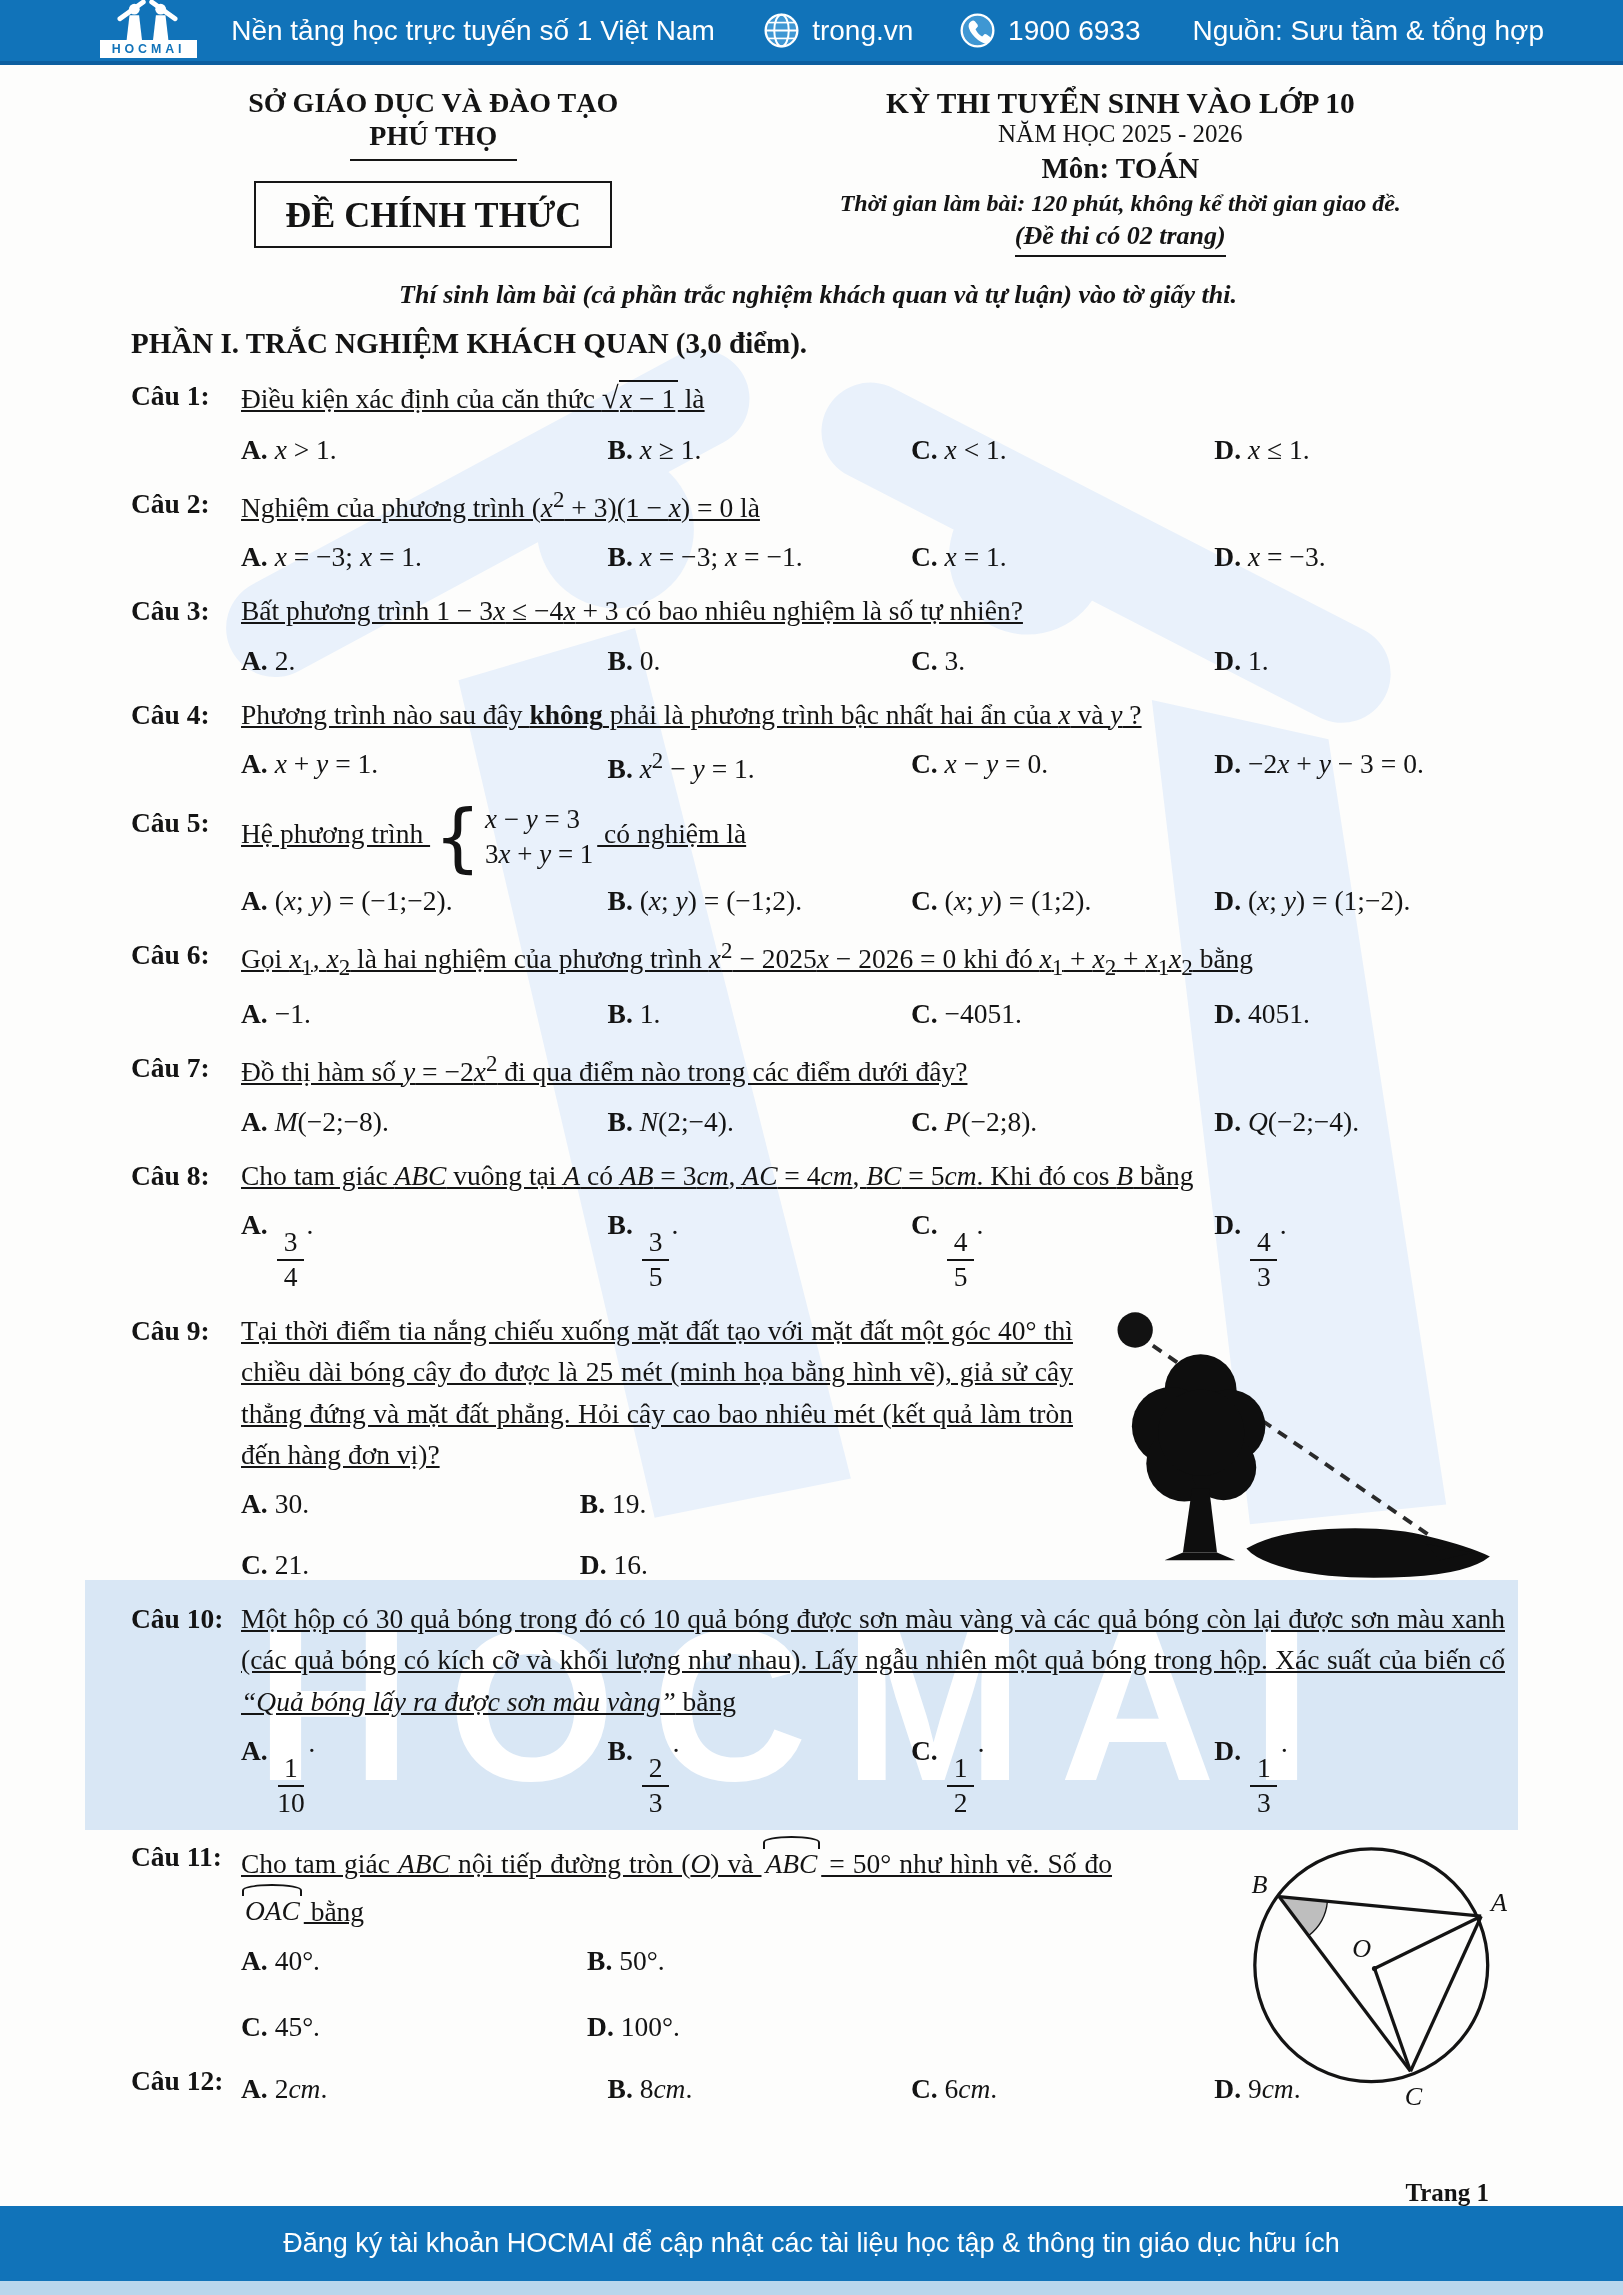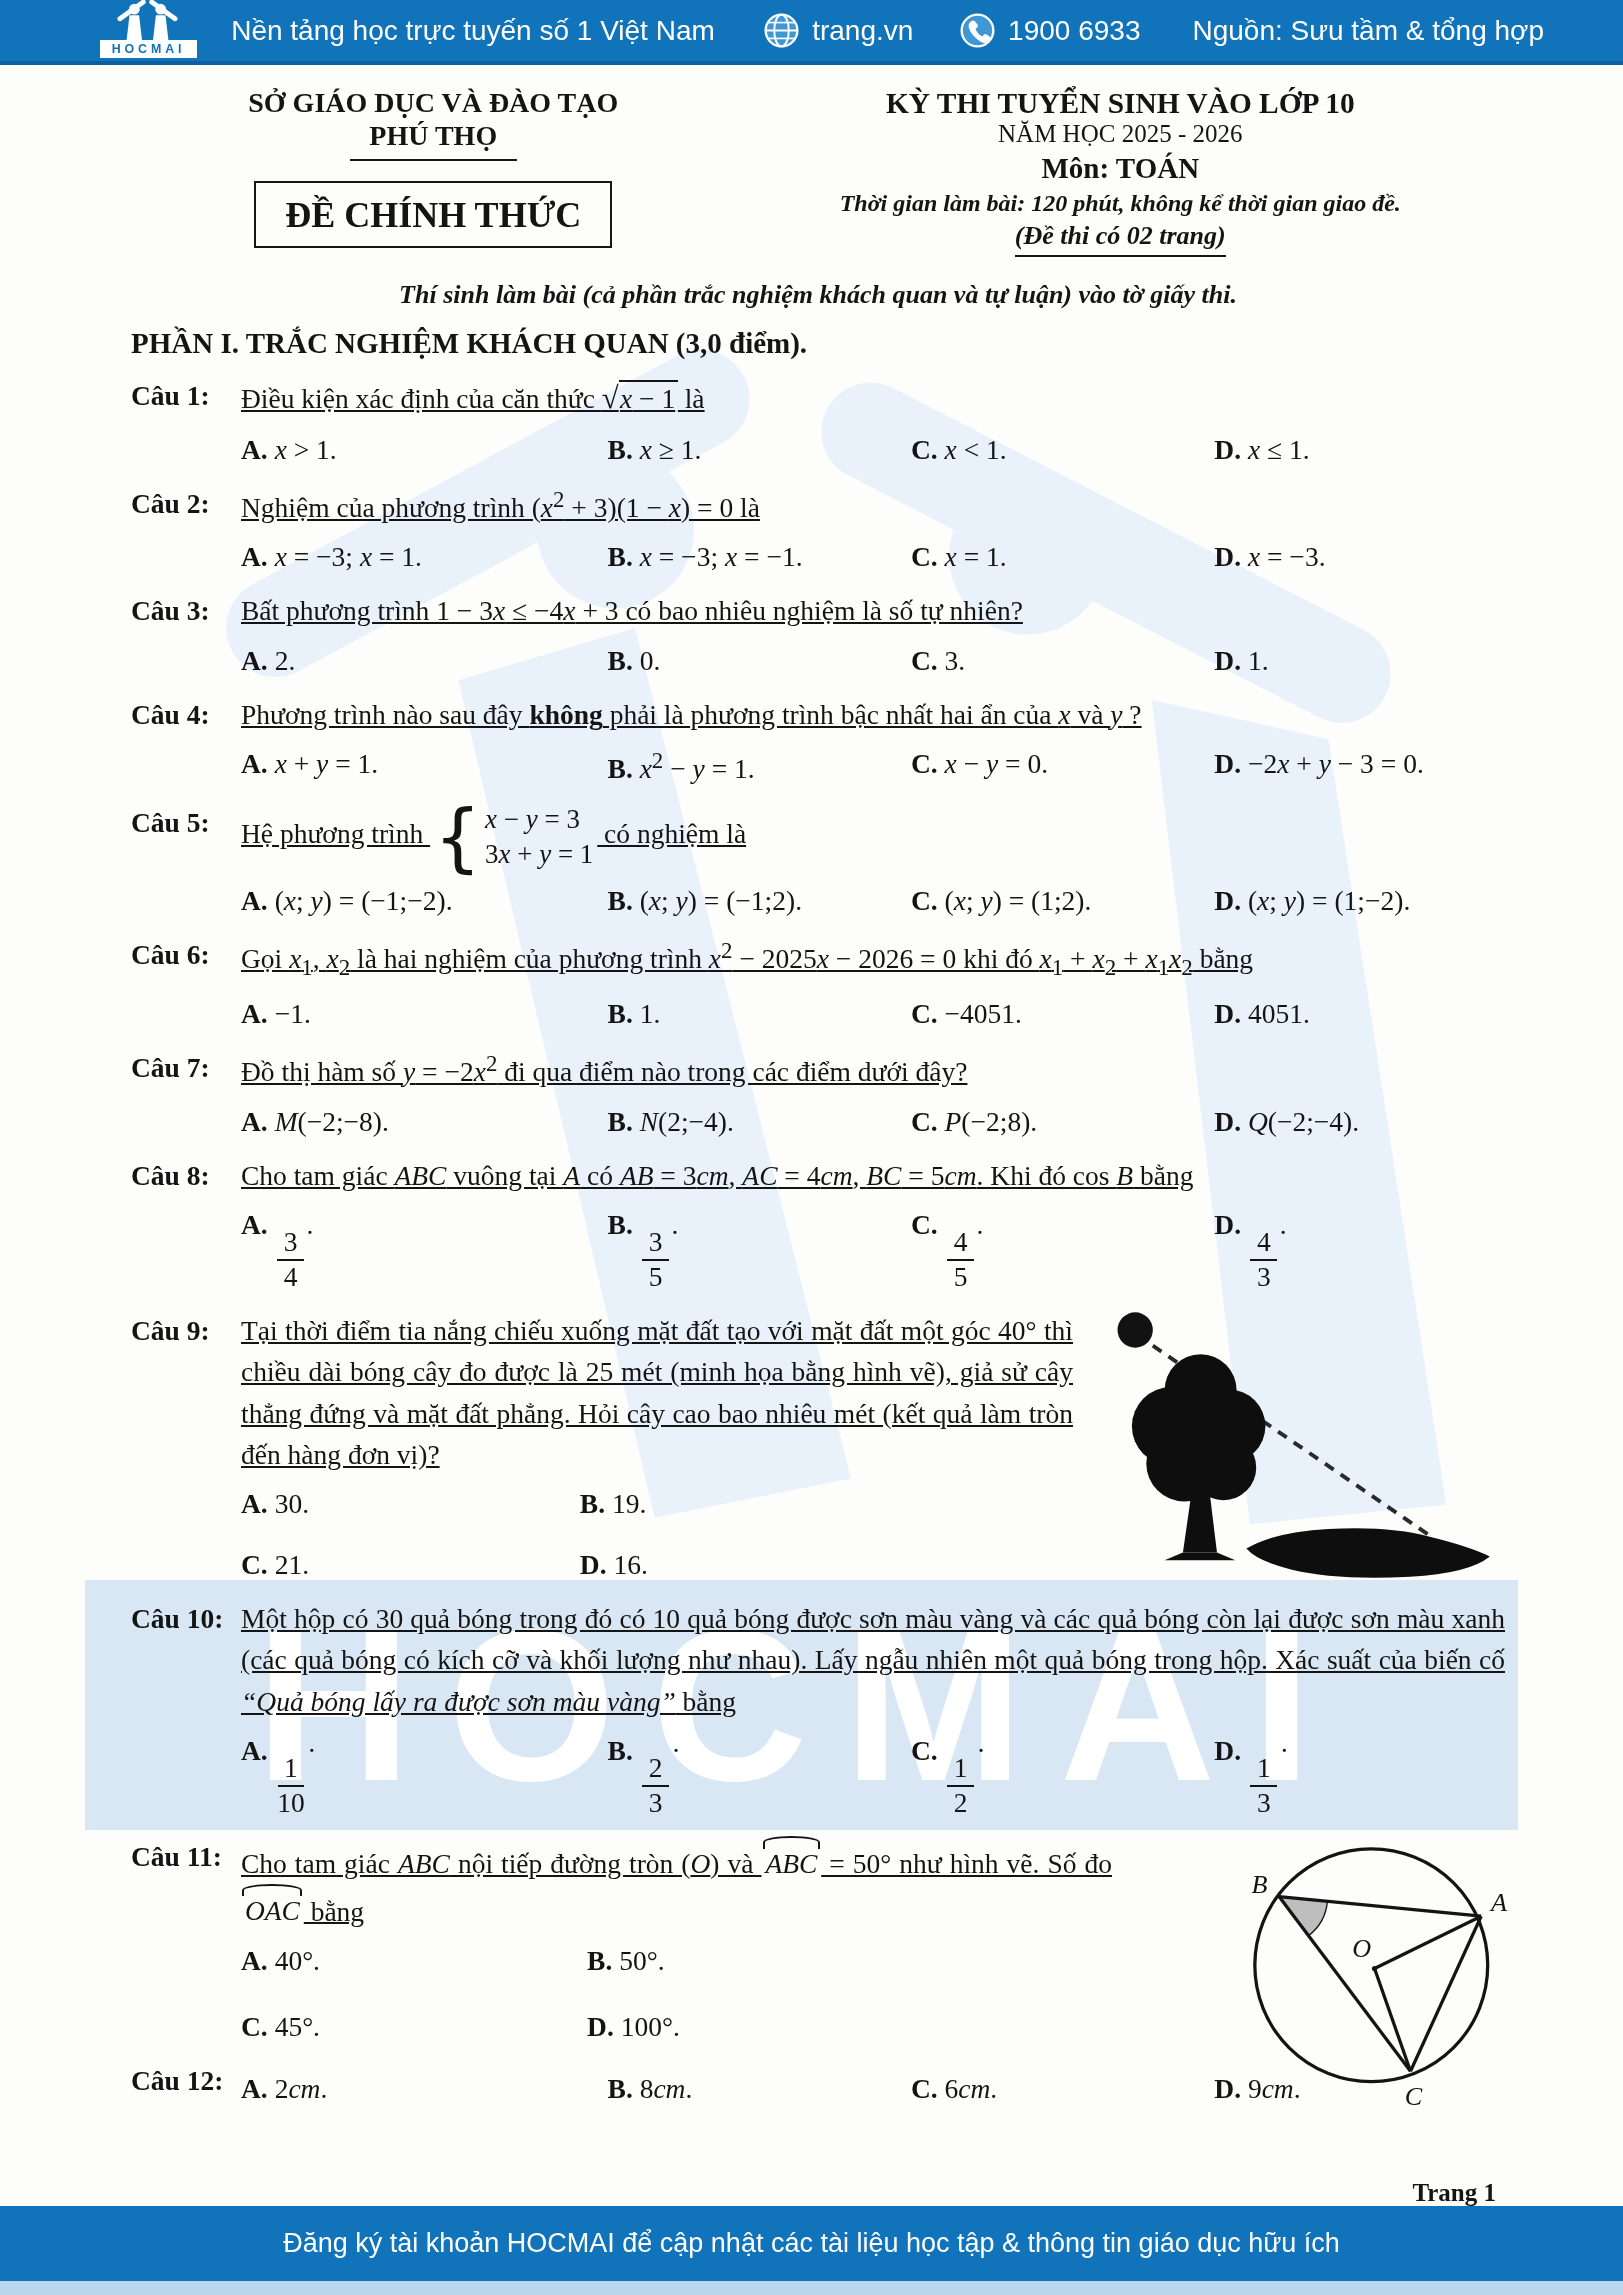--- a/index.html
+++ b/index.html
@@ -66,21 +66,21 @@
   .brace{font-family:"DejaVu Sans",sans-serif;font-size:2.7em;font-weight:400;line-height:0.85;margin-right:3.9px;}
   .eqs{display:inline-flex;flex-direction:column;line-height:1.3;font-size:0.98em;}
   .fr{display:inline-flex;flex-direction:column;align-items:center;vertical-align:-0.62em;
       line-height:1.12;margin:0 2.6px;}
   .fr .nu{border-bottom:2px solid #141414;padding:0 6.5px 1.3px;}
   .fr .de{padding-top:1.3px;}
   .hat{position:relative;display:inline-block;padding:6.5px 3.9px 0;}
   .hat:before{content:"";position:absolute;left:1.3px;right:1.3px;top:0;height:10.5px;
               border:solid #141414;border-width:2px 2px 0;border-radius:100% 100% 0 0;}
   
-  .page-num{position:absolute;right:127px;bottom:88px;font-weight:bold;font-size:25px;z-index:2;}
+  .page-num{position:absolute;right:134px;bottom:88px;font-weight:bold;font-size:25px;z-index:2;}
   .footbar{position:absolute;left:0;right:0;bottom:14.4px;height:75px;background:var(--bar-blue,#1173b9);
            display:flex;align-items:center;justify-content:center;z-index:2;
            font-family:"Liberation Sans",sans-serif;color:#fff;font-size:27px;}
   .footstrip{position:absolute;left:0;right:0;bottom:0;height:14.4px;background:var(--strip-blue,#b9d6ec);z-index:2;}
 </style>
 </head>
 <body>
 
 <div class="page">
 
@@ -102,21 +102,21 @@
     </div>
     <div class="tagline">Nền tảng học trực tuyến số 1 Việt Nam</div>
     <div class="tb-group">
       <svg width="37" height="37" viewBox="0 0 56 56">
         <circle cx="28" cy="28" r="24" fill="#3f97d3" stroke="#ffffff" stroke-width="3.5"></circle>
         <ellipse cx="28" cy="28" rx="11" ry="24" fill="none" stroke="#ffffff" stroke-width="3"></ellipse>
         <line x1="4" y1="28" x2="52" y2="28" stroke="#ffffff" stroke-width="3"></line>
         <line x1="8" y1="16" x2="48" y2="16" stroke="#ffffff" stroke-width="2.5"></line>
         <line x1="8" y1="40" x2="48" y2="40" stroke="#ffffff" stroke-width="2.5"></line>
       </svg>
-      <span>trang.vn</span>
+      <span>trong.vn</span>
     </div>
     <div class="tb-group">
       <svg width="37" height="37" viewBox="0 0 56 56">
         <circle cx="28" cy="28" r="24" fill="#3f97d3" stroke="#ffffff" stroke-width="3.5"></circle>
         <path d="M17,15 q4,-4 7,-1 l4,5 q2,3 -1,5 l-2,2 q4,8 10,11 l2,-2 q2,-3 5,-1 l5,4 q3,3 -1,7 q-5,5 -13,0 q-10,-6 -16,-16 q-5,-9 0,-14 z" fill="#ffffff"></path>
       </svg>
       <span>1900 6933</span>
     </div>
     <div class="source">Nguồn: Sưu tầm &amp; tổng hợp</div>
   </div>

